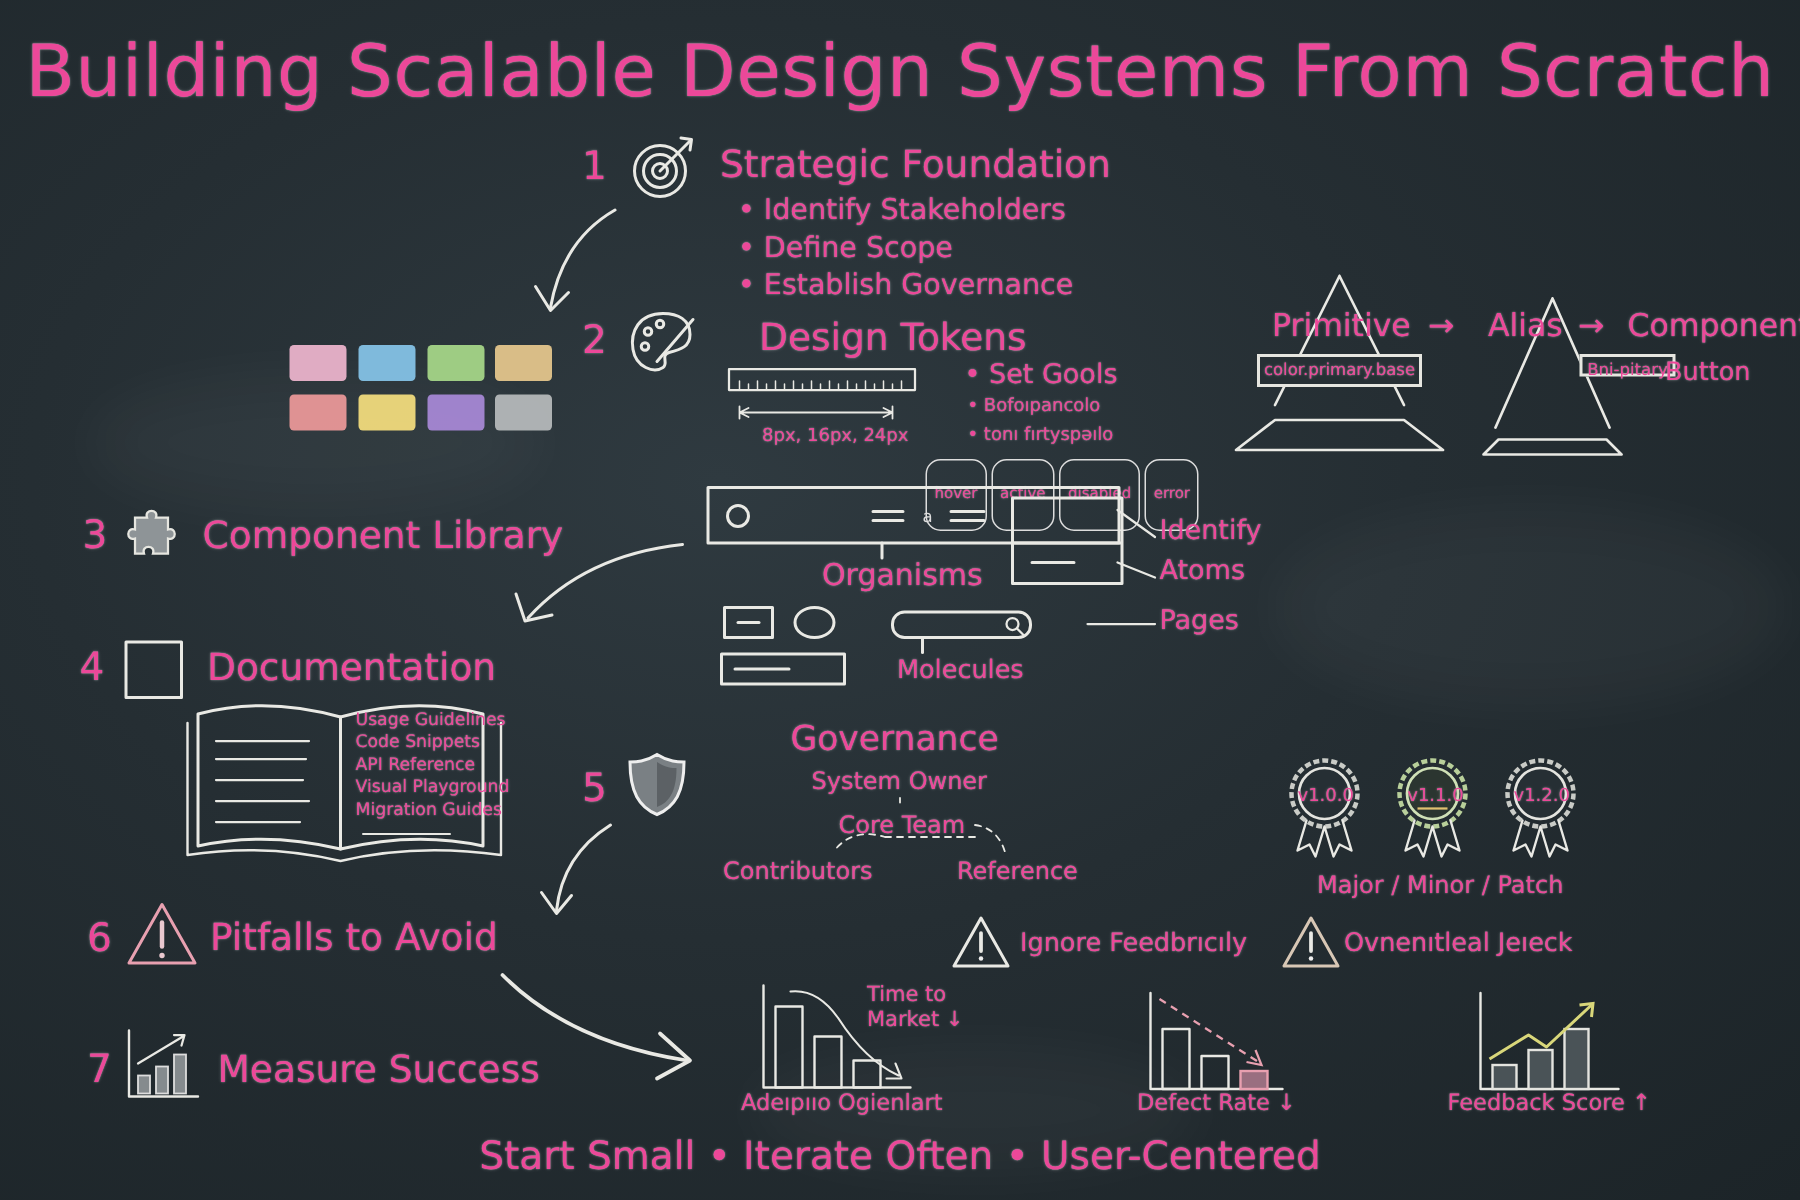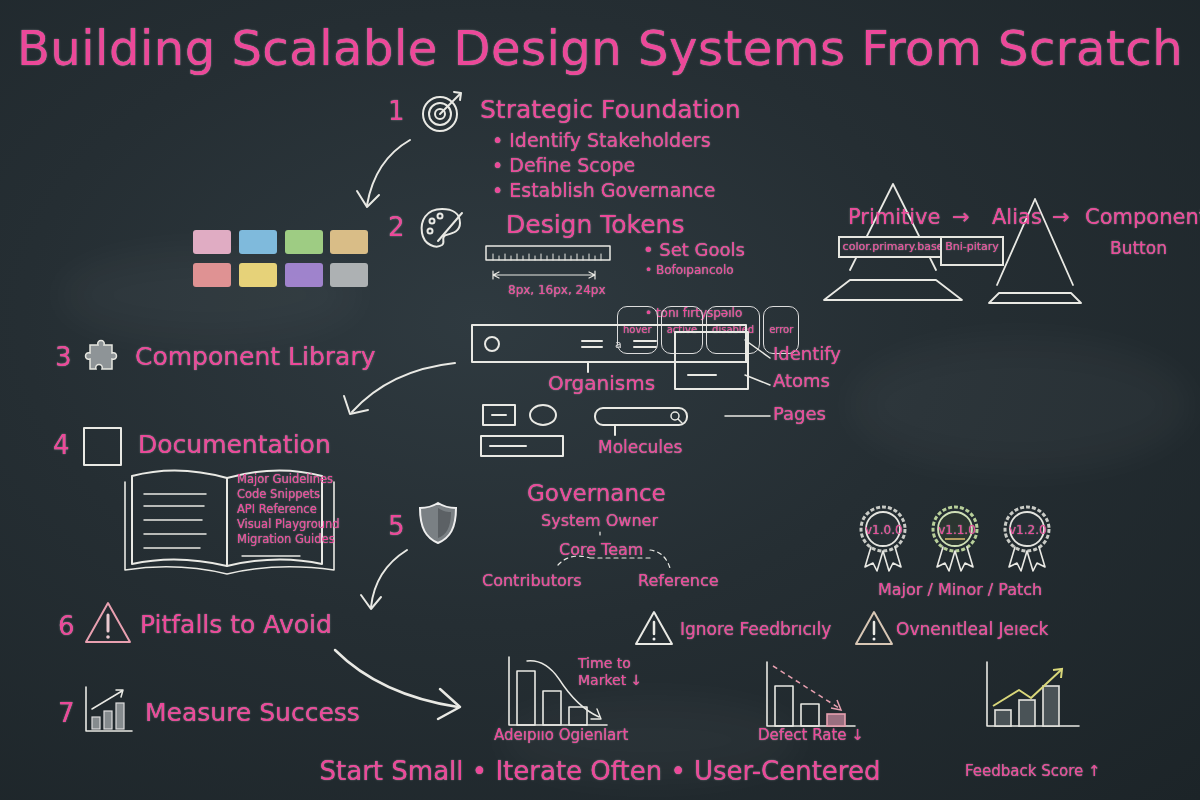--- a/index.html
+++ b/index.html
@@ -67,21 +67,21 @@
 
   <svg style="left:485px;top:245px;" width="130" height="40">
     <rect class="stroke" x="1" y="1" width="124" height="14" style="stroke-width:1.5"></rect>
     <path class="stroke" style="stroke-width:1" d="M8 15 v-6 M14 15 v-4 M20 15 v-6 M26 15 v-4 M32 15 v-6 M38 15 v-4 M44 15 v-6 M50 15 v-4 M56 15 v-6 M62 15 v-4 M68 15 v-6 M74 15 v-4 M80 15 v-6 M86 15 v-4 M92 15 v-6 M98 15 v-4 M104 15 v-6 M110 15 v-4 M116 15 v-6"></path>
     <path class="stroke" style="stroke-width:1.2" d="M8 30 H110 M8 26 v8 M110 26 v8 M14 27 L8 30 L14 33 M104 27 L110 30 L104 33"></path>
   </svg>
   <div class="abs chalk small" style="left:508px;top:283px;">8px, 16px, 24px</div>
 
   <div class="abs chalk" style="left:643px;top:239px;font-size:18px;">• Set Gools</div>
   <div class="abs chalk small" style="left:645px;top:263px;">• Bofoıpancolo</div>
-  <div class="abs chalk small" style="left:645px;top:282px;margin-top:24px;">• tonı fırtyspəılo</div>
+  <div class="abs chalk small" style="left:645px;top:282px;">• tonı fırtyspəılo</div>
 </div>
 
 <div>
   <div class="swatch" style="left: 193px; top: 230px; background: rgb(240, 182, 207);" title="#f0b6cf"></div>
   <div class="swatch" style="left: 239px; top: 230px; background: rgb(135, 197, 234);"></div>
   <div class="swatch" style="left: 285px; top: 230px; background: rgb(168, 217, 138);"></div>
   <div class="swatch" style="left: 330px; top: 230px; background: rgb(232, 201, 142);"></div>
   <div class="swatch" style="left: 193px; top: 263px; background: rgb(239, 154, 154);"></div>
   <div class="swatch" style="left: 239px; top: 263px; background: rgb(246, 223, 126);"></div>
   <div class="swatch" style="left: 285px; top: 263px; background: rgb(169, 138, 216);"></div>
@@ -96,21 +96,21 @@
   <svg style="left:985px;top:195px;" width="100" height="110">
     <path class="stroke" d="M50 4 L12 90 M50 4 L88 90" style="stroke-width:1.8"></path>
     <path class="stroke" d="M14 98 L86 98 L96 108 L4 108 Z" style="stroke-width:1.8"></path>
   </svg>
   <div class="abs chalk" style="left:848px;top:205px;font-size:21px;">Primitive</div>
   <div class="abs chalk" style="left:952px;top:205px;font-size:21px;">→</div>
   <div class="abs chalk" style="left:992px;top:205px;font-size:21px;">Alias</div>
   <div class="abs chalk" style="left:1052px;top:205px;font-size:21px;">→</div>
   <div class="abs chalk" style="left:1085px;top:205px;font-size:21px;">Component</div>
   <div class="token-box chalk" style="left:838px;top:236px;width:110px;height:22px;">color.primary.base</div>
-  <div class="token-box chalk" style="left:940px;top:236px;width:64px;height:30px;">Bni-pitary</div>
+  <div class="token-box chalk" style="left:1053px;top:236px;width:64px;height:15px;">Bni-pitary</div>
   <div class="abs chalk" style="left:1110px;top:238px;font-size:17px;">Button</div>
 </div>
 
 <div>
   <div class="abs chalk step-num" style="left:55px;top:342px;">3</div>
   <svg style="left:82px;top:335px;" width="42" height="42">
     <path d="M8 10 H16 C14 4 24 4 22 10 H30 V18 C36 16 36 26 30 24 V34 H20 C22 28 12 28 14 34 H8 V24 C2 26 2 16 8 18 Z" fill="#8e9497" stroke="#e6e6e0" stroke-width="1.5"></path>
   </svg>
   <div class="abs chalk step-title" style="left:135px;top:342px;">Component Library</div>
 </div>
@@ -160,21 +160,21 @@
   </svg>
   <div class="abs chalk step-title" style="left:138px;top:430px;">Documentation</div>
   <svg style="left:122px;top:466px;" width="220" height="112">
     <path class="stroke" d="M10 10 Q55 -2 105 12 L105 100 Q55 88 10 98 Z"></path>
     <path class="stroke" d="M105 12 Q155 -2 200 10 L200 98 Q155 88 105 100"></path>
     <path class="stroke" d="M3 16 L3 104 Q55 96 105 108 Q155 96 212 104 L212 16" style="stroke-width:1.6"></path>
     <path class="stroke" d="M22 28 h62 M22 40 h60 M22 54 h58 M22 68 h62 M22 82 h56" style="stroke-width:1.5"></path>
     <path class="stroke" d="M120 90 h58" style="stroke-width:1.3"></path>
   </svg>
   <div class="abs chalk doc-list" style="left:237px;top:472px;">
-    <div>Major Guidelines</div>
+    <div>Usage Guidelines</div>
     <div>Code Snippets</div>
     <div>API Reference</div>
     <div>Visual Playground</div>
     <div>Migration Guides</div>
   </div>
 </div>
 
 <div>
   <div class="abs chalk step-num" style="left:388px;top:511px;">5</div>
   <svg style="left:418px;top:500px;" width="42" height="46">
@@ -285,16 +285,16 @@
   <div class="abs chalk" style="left:758px;top:726px;font-size:15px;">Defect Rate ↓</div>
 
   <svg style="left:983px;top:660px;" width="110" height="68">
     <path class="stroke" d="M4 2 V66 H96" style="stroke-width:1.6"></path>
     <rect x="12" y="50" width="16" height="16" fill="#4a5357" stroke="#e4e4df" stroke-width="1.6"></rect>
     <rect x="36" y="40" width="16" height="26" fill="#4a5357" stroke="#e4e4df" stroke-width="1.6"></rect>
     <rect x="60" y="26" width="16" height="40" fill="#4a5357" stroke="#e4e4df" stroke-width="1.6"></rect>
     <path d="M10 46 L36 30 L48 38 L78 10" stroke="#d9d77a" stroke-width="2" fill="none" stroke-linejoin="round"></path>
     <path d="M70 10 L79 9 L78 18" stroke="#d9d77a" stroke-width="2" fill="none"></path>
   </svg>
-  <div class="abs chalk" style="left:965px;top:726px;font-size:15px;margin-top:36px;">Feedback Score ↑</div>
+  <div class="abs chalk" style="left:965px;top:726px;font-size:15px;">Feedback Score ↑</div>
 </div>
 
 <div class="abs chalk" style="left:0;top:756px;width:1200px;text-align:center;font-size:26px;">Start Small • Iterate Often • User-Centered</div>
 
 </body></html>

